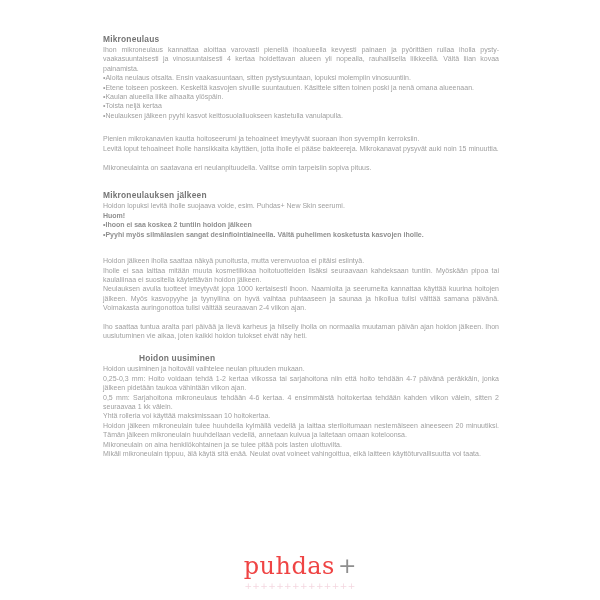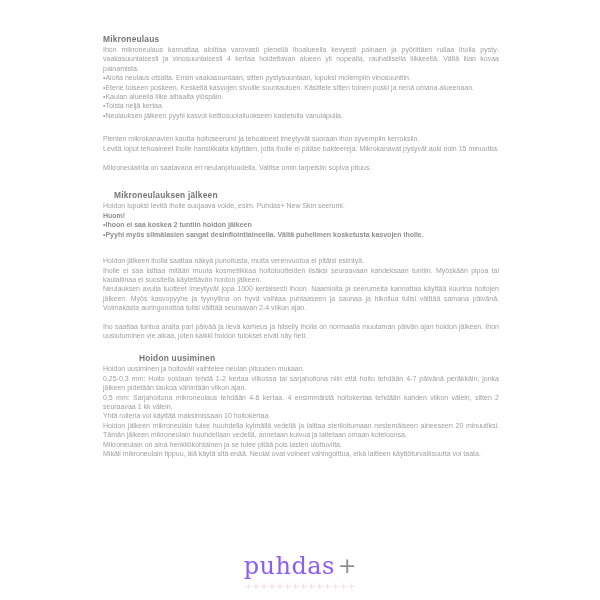--- a/index.html
+++ b/index.html
@@ -37,38 +37,38 @@
   .bullet { text-align: justify; }
   .bullet::before { content: "\2022 "; }
   .strong {
     font-weight: 700;
     color: #8f8f8f;
   }
   .mt-sm  { margin-top: 9px; }
   .mt-md  { margin-top: 10px; }
   .mt-lg  { margin-top: 14px; }
   .mt-xl  { margin-top: 17px; }
-  .mt-h2  { margin-top: 18px; margin-left: 11px; }
+  .mt-h2  { margin-top: 18px; }
   .mt-h3  { margin-top: 13px; padding-left: 36px; }
   .mt-h4  { margin-top: 12px; }
   .logo {
     position: absolute;
     left: 0;
     top: 554px;
     width: 600px;
     text-align: center;
   }
   .logo-line {
     line-height: 24px;
     white-space: nowrap;
   }
   .logo-word {
     font-family: "DejaVu Serif", serif;
     font-size: 24px;
-    color: #8b5cf6;
+    color: #ef4444;
     letter-spacing: 0.5px;
   }
   .logo-plus {
     font-family: "DejaVu Sans", sans-serif;
     font-size: 22px;
     color: #8f8f8f;
     margin-left: 3px;
     vertical-align: 1px;
   }
   .plus-row {

